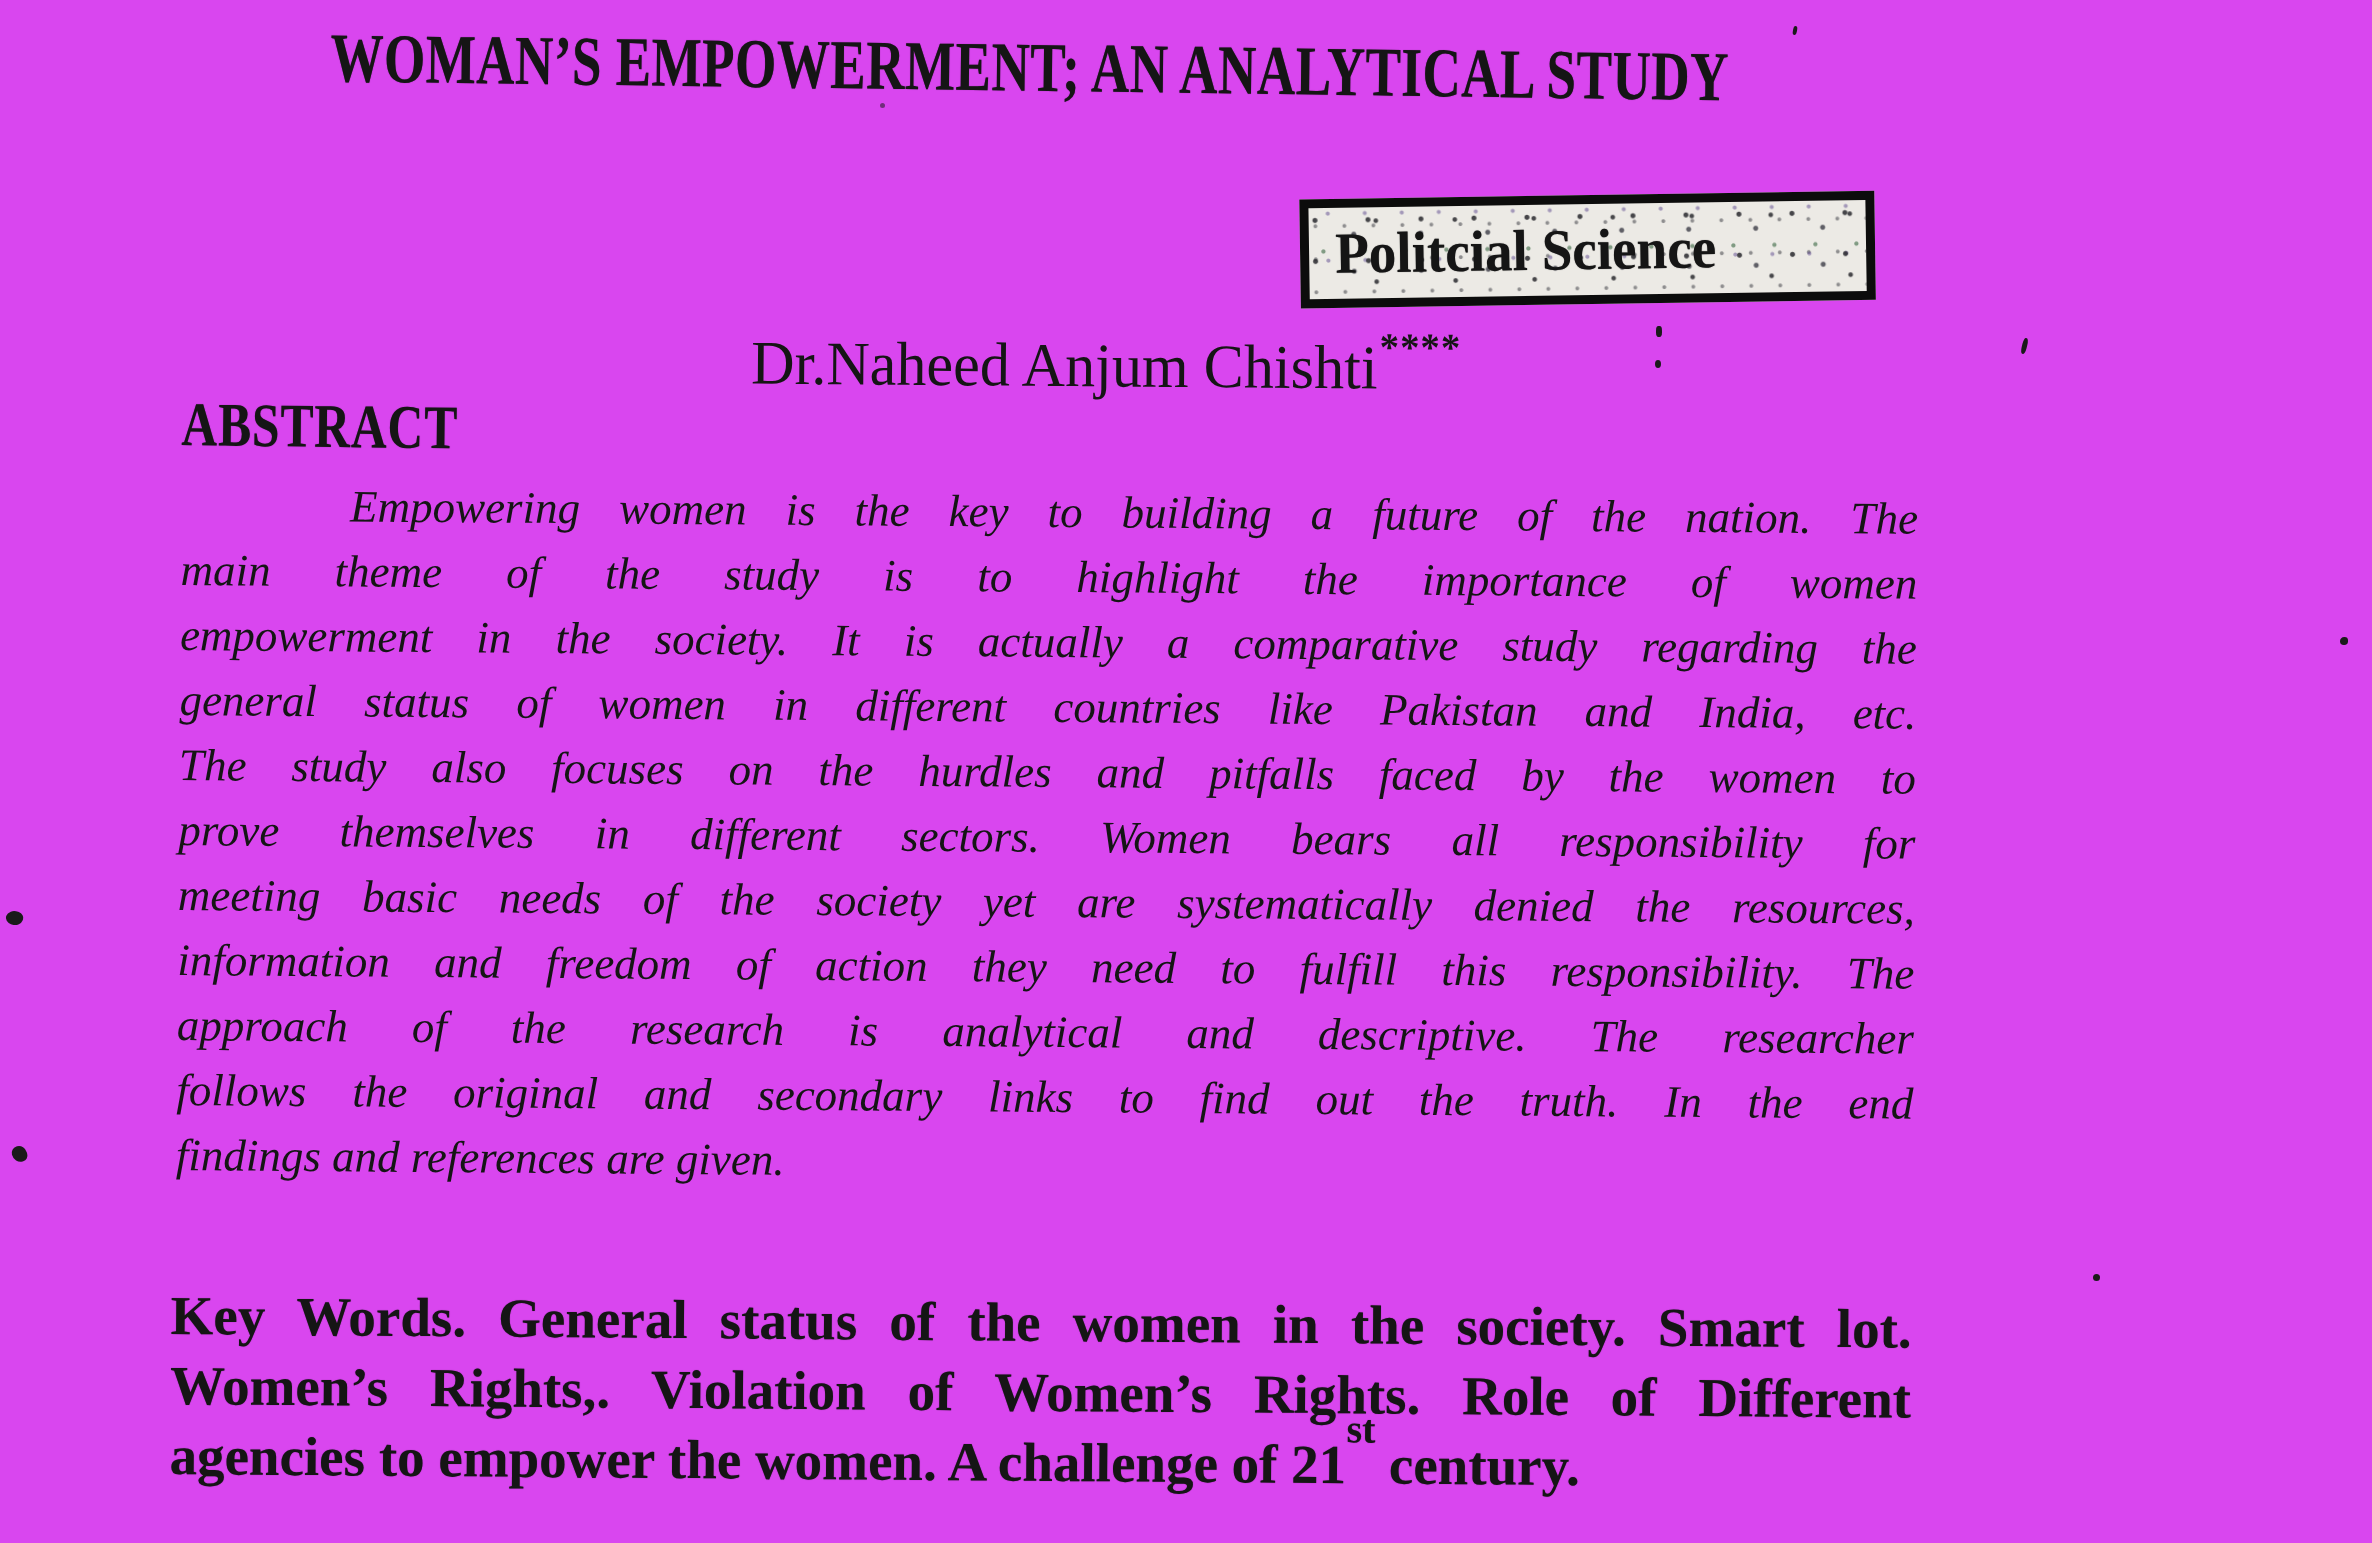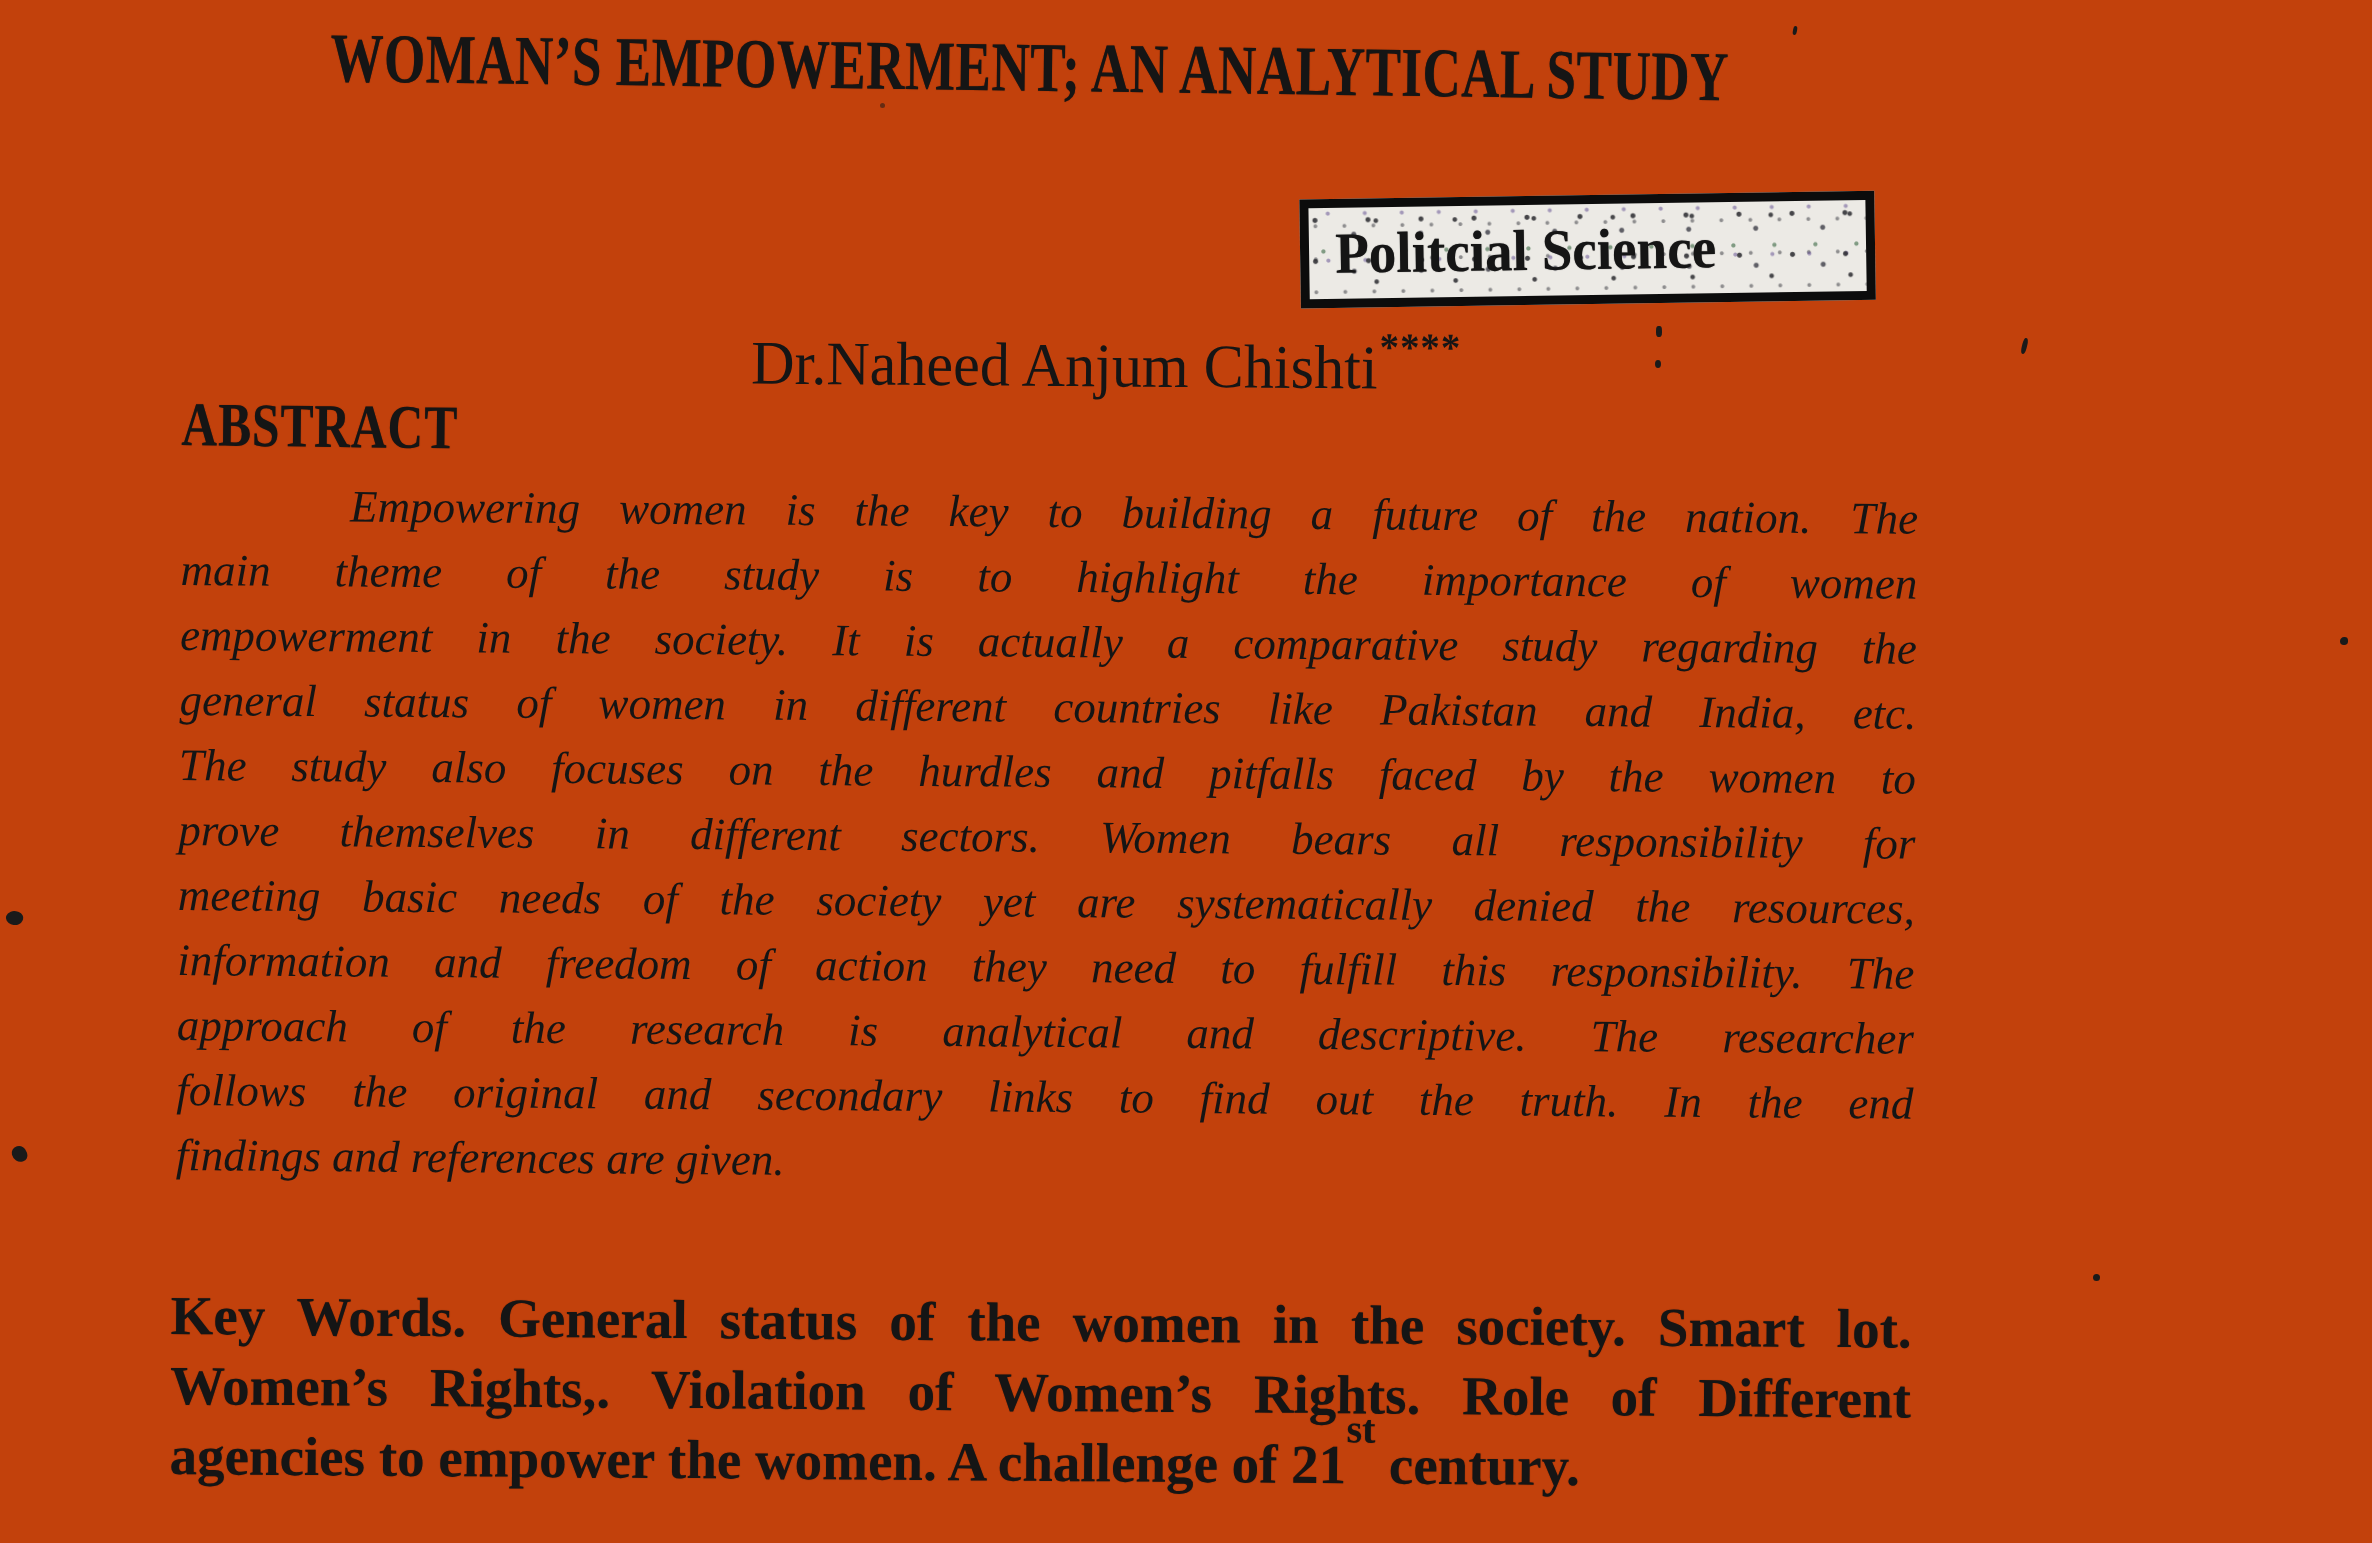--- a/index.html
+++ b/index.html
@@ -1,19 +1,19 @@
 <!DOCTYPE html>
 <html><head>
 <meta charset="utf-8">
 <style>
   html,body { margin:0; padding:0; background:#ffffff; }
   .page {
     position:relative;
     width:2372px; height:1543px;
-    background:#c2410c;
+    background:#d946ef;
     overflow:hidden;
     font-family:"Liberation Serif", serif;
     color:#151515;
   }
   .skew {
     position:absolute; left:0; top:0; width:2372px; height:1543px;
     transform:rotate(0.45deg); transform-origin:299px 0;
   }
   .title {
     position:absolute; left:331px; top:18px;

